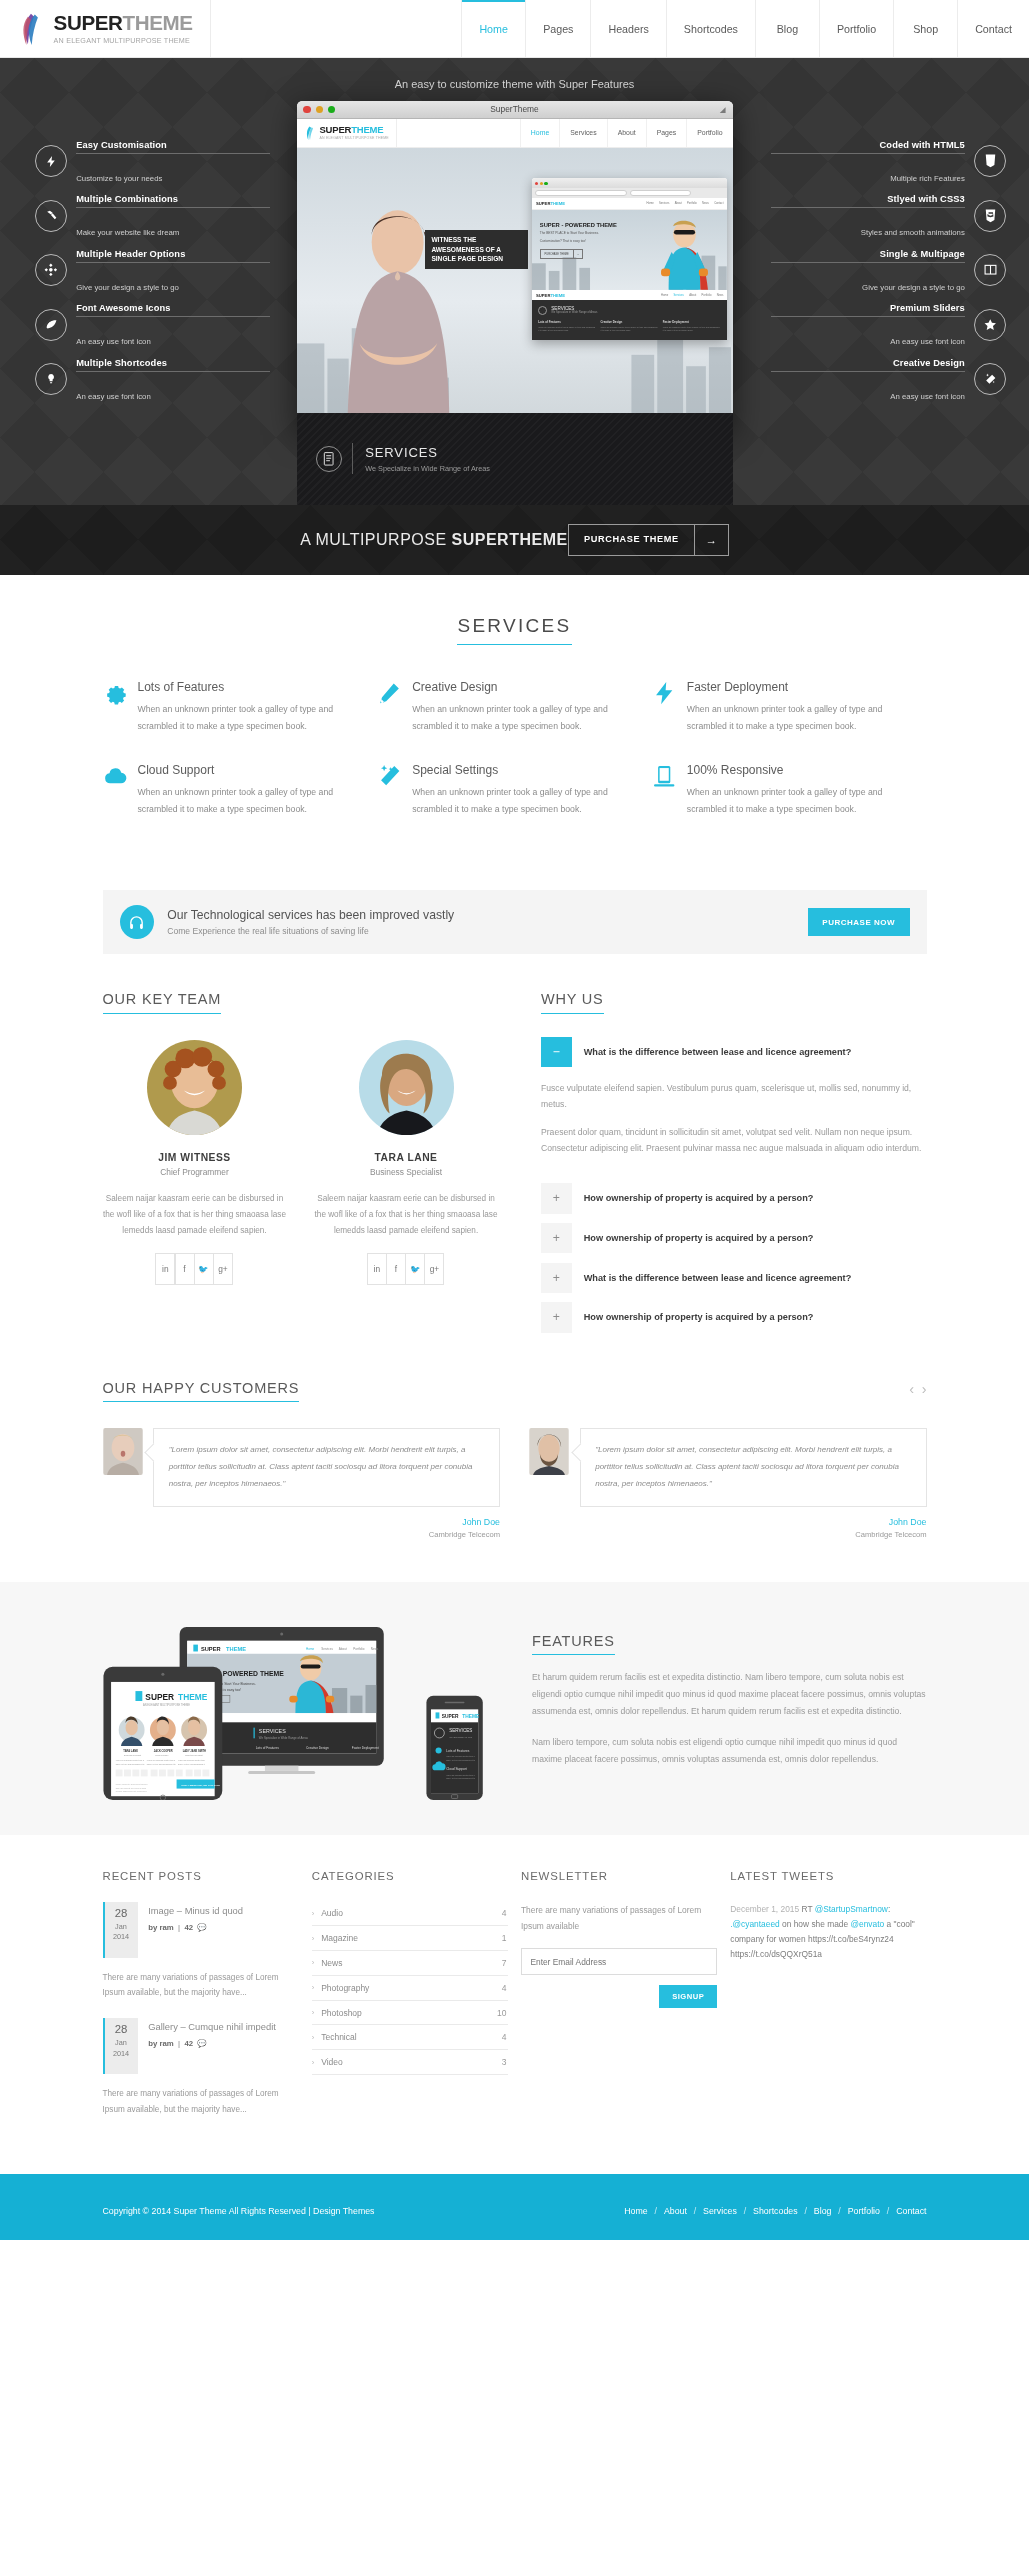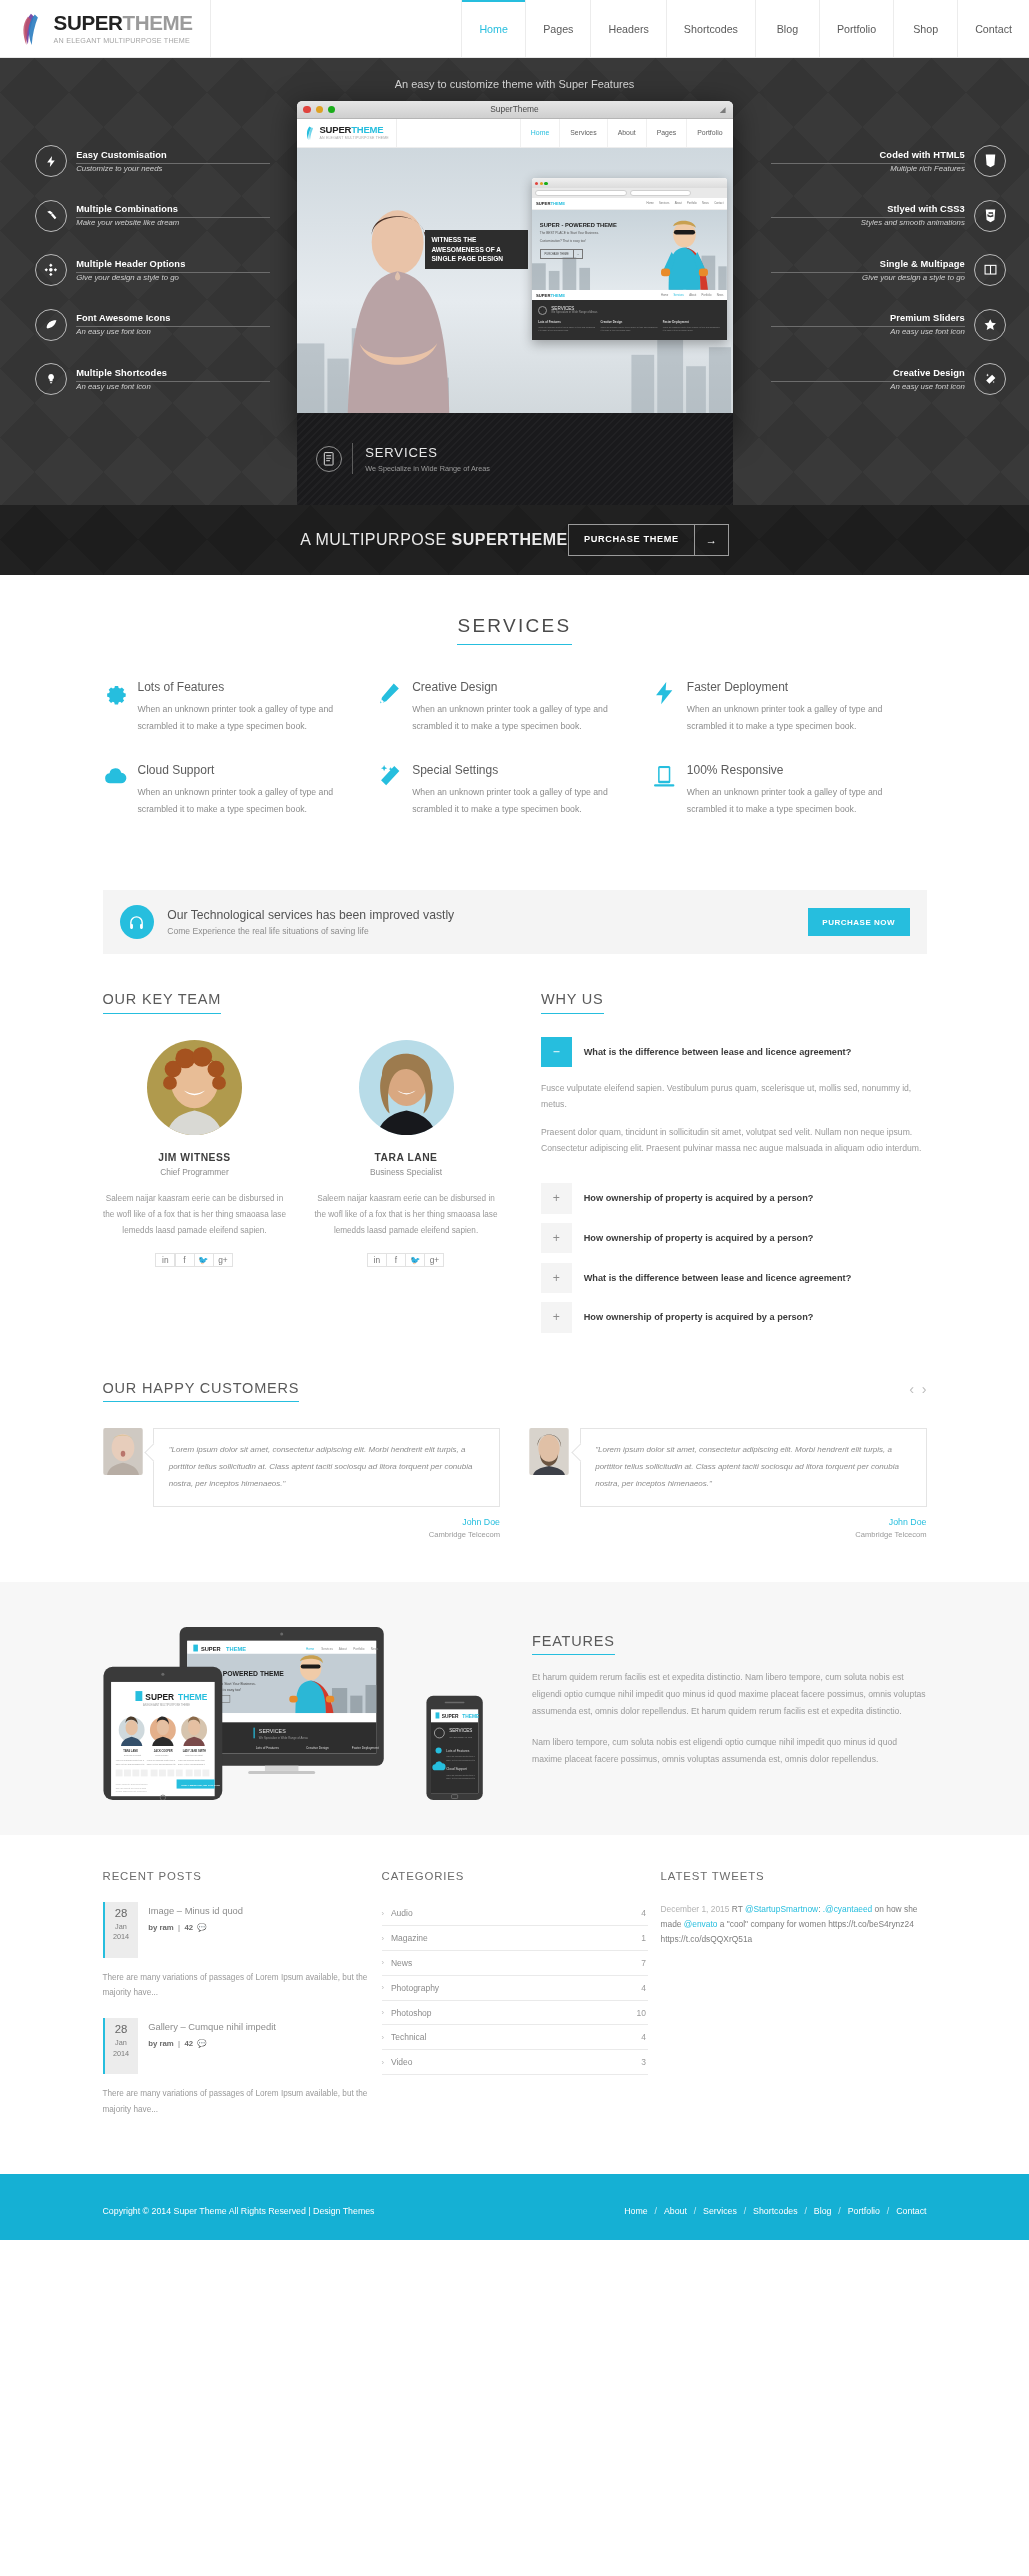--- a/index.html
+++ b/index.html
@@ -75,22 +75,22 @@
     width: 32px; height: 32px; border-radius: 50%;
     border: 0.8px solid #b9b9b9; flex: 0 0 32px;
     display: flex; align-items: center; justify-content: center;
     color: #fff;
   }
   .feat-circle svg { display: block; }
   .feat-txt { flex: 1; padding: 0 9.2px; }
   .feat-col.right .feat-txt { text-align: right; }
   .feat-title { color: #fff; font-size: 9.3px; font-weight: bold; padding-bottom: 3.1px; letter-spacing: 0.1px;}
   .feat-sub {
-    color: #cfcfcf; font-size: 7.8px; font-style: italic;
-    border-top: 0.8px solid #6d6d6d; padding-top: 0;
+    color: #cfcfcf; font-size: 7.8px; 
+    border-top: 0.8px solid #6d6d6d; padding-top: 20px;
   }
 
   
   .browser-mock {
     position: absolute; left: 50%; transform: translateX(-50%);
     top: 0; width: 436px; height: 326px;
     border-radius: 5.3px 5.3px 0 0;
     box-shadow: 0 7.6px 30.5px rgba(0,0,0,.55);
     overflow: hidden;
     background: #fff;
@@ -248,21 +248,21 @@
   .team-photo {
     width: 95px; height: 95px; border-radius: 50%; margin: 0 auto 17px;
     overflow: hidden; position: relative;
   }
   .team-photo svg { display: block; }
   .team-name { font-size: 10.3px; font-weight: bold; color: #3d3d3d; letter-spacing: 0.5px; }
   .team-role { font-size: 8.4px; color: #8d8d8d; margin-top: 4.6px; }
   .team-bio { font-size: 8.2px; color: #989898; line-height: 1.95; margin-top: 13.7px; }
   .team-social { display: flex; justify-content: center; margin-top: 13.7px; }
   .team-social a {
-    width: 20px; height: 14px; border: 0.8px solid #e2e2e2; margin-left: -0.8px;
+    width: 20px; height: 32px; border: 0.8px solid #e2e2e2; margin-left: -0.8px;
     display: flex; align-items: center; justify-content: center;
     color: #777; font-size: 8.4px; text-decoration: none; cursor: pointer;
   }
   .acc { padding-top: 23px; }
   .acc-row { display: flex; align-items: stretch; margin-bottom: 9.2px; cursor: pointer; }
   .acc-ic {
     width: 30.5px; height: 30.5px; flex: 0 0 30.5px; background: #f4f4f4; color: #8c8c8c;
     display: flex; align-items: center; justify-content: center; font-size: 12.2px;
   }
   .acc-row.open .acc-ic { background: #26bede; color: #fff; }
@@ -1160,20 +1160,26 @@
             <span class="cnt">4</span>
           </li>
         <li>
             <span class="ch">›</span>
             <span>Video</span>
             <span class="cnt">3</span>
           </li>
       </ul>
     </div>
 
+    <div class="w-col">
+      <h5>NEWSLETTER</h5>
+      <p class="nl-p">There are many variations of passages of Lorem Ipsum available</p>
+      <input class="nl-input" type="text" placeholder="Enter Email Address" style="">
+      <button class="nl-btn">SIGNUP</button>
+    </div>
 
     <div class="w-col">
       <h5>LATEST TWEETS</h5>
       <div class="tweet">
         <span class="dt">December 1, 2015</span><span> RT </span><span class="hl">@StartupSmartnow</span><span>: </span><span class="hl">.@cyantaeed</span><span> on how she made </span><span class="hl">@envato</span><span> a "cool" company for women </span><span>https://t.co/beS4rynz24</span> <span>https://t.co/dsQQXrQ51a</span>
       </div>
     </div>
 
   </div>
 </section>

